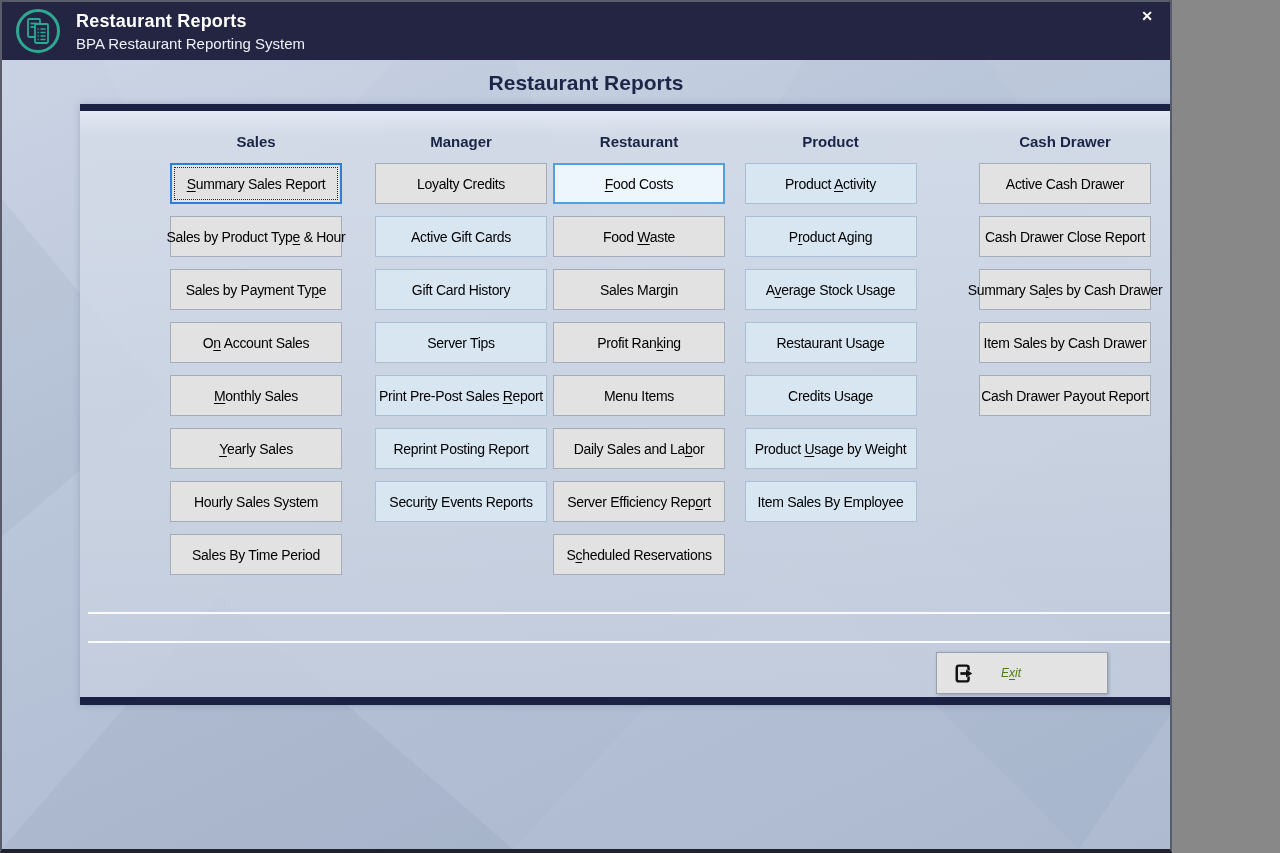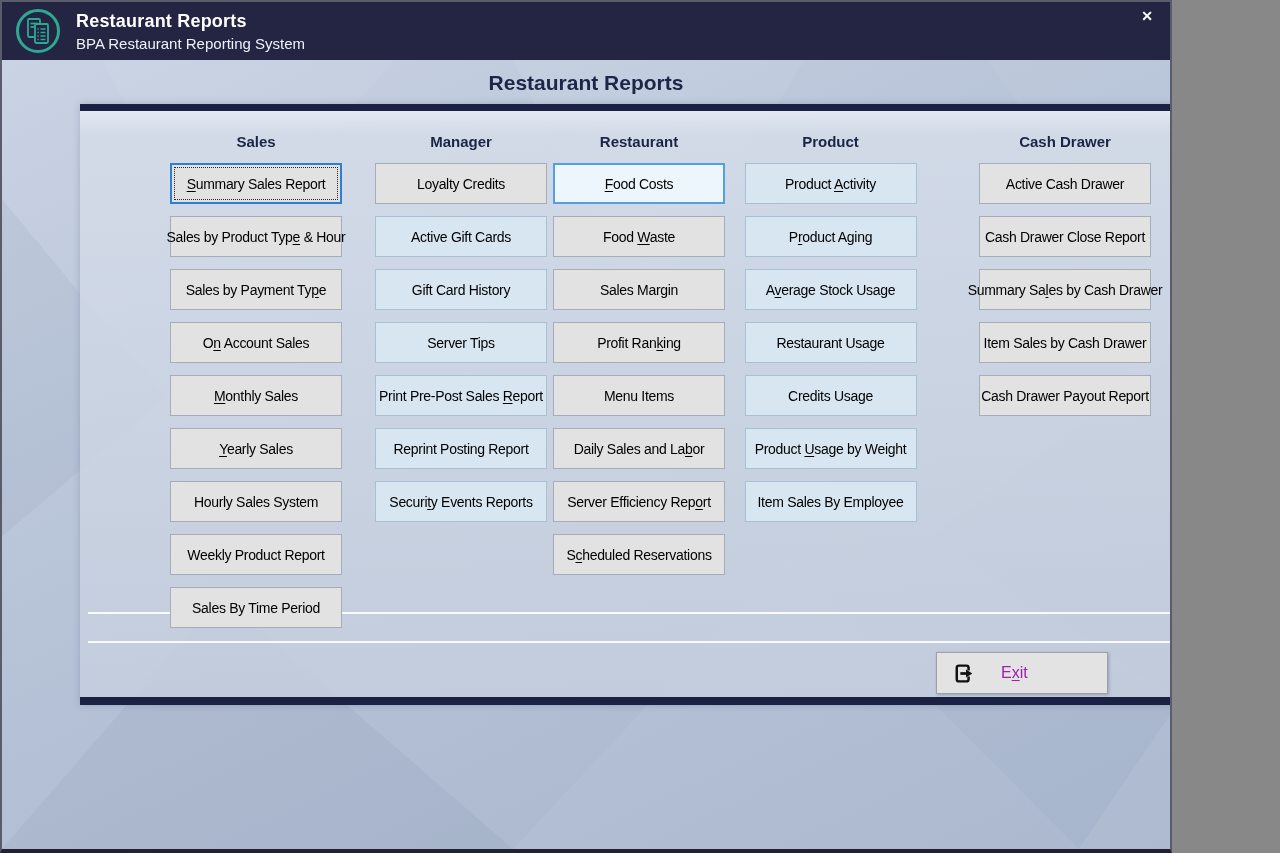--- a/index.html
+++ b/index.html
@@ -41,21 +41,21 @@
   .rbtn.grey{background:var(--btn-grey);border:1px solid var(--btn-grey-border);}
   .rbtn.blue{background:var(--btn-blue);border:1px solid var(--btn-blue-border);}
   .rbtn.focused{background:var(--btn-grey);border:2px solid var(--focus-border);}
   .rbtn.focused::after{content:'';position:absolute;inset:2px;border:1px dotted #2a2a2a;pointer-events:none;}
   .rbtn.highlight{background:var(--highlight-bg);border:2px solid var(--highlight-border);}
   .ak{text-decoration:underline;text-underline-offset:2px;}
   
   .exit-btn{position:absolute;left:856px;top:548px;width:172px;height:42px;z-index:2;
     display:flex;align-items:center;padding-left:13px;gap:24px;box-sizing:border-box;
     background:#e3e3e3;border:1px solid #9ba1ac;box-shadow:1px 1px 3px rgba(40,50,80,.28);
-    font-size:16px;color:#a21caf;cursor:pointer;}
+    font-size:12px;color:#4d7c0f;cursor:pointer;font-style:italic;}
   .exit-icon{flex:0 0 auto;display:block;}
 </style>
 </head>
 <body>
 
 <div id="app">
 
   <div class="titlebar">
     <svg class="logo" viewBox="0 0 46 46">
       <circle cx="23" cy="23" r="20.5" fill="none" stroke="#2EA893" stroke-width="3"></circle>
@@ -118,23 +118,20 @@
             <button class="rbtn grey">
               <span><span class="ak">M</span>onthly Sales</span>
             </button>
             <button class="rbtn grey">
               <span><span class="ak">Y</span>early Sales</span>
             </button>
             <button class="rbtn grey">
               <span>Hourly Sales System</span>
             </button>
             <button class="rbtn grey">
-              <span>Weekly Product Report</span>
-            </button>
-            <button class="rbtn grey">
               <span>Sales By Time Period</span>
             </button>
           </div>
           <div class="col" style="left: 295px;">
             <div class="col-header">Manager</div>
             <button class="rbtn grey">
               <span>Loyalty Credits</span>
             </button>
             <button class="rbtn blue">
               <span>Active Gift Cards</span>

